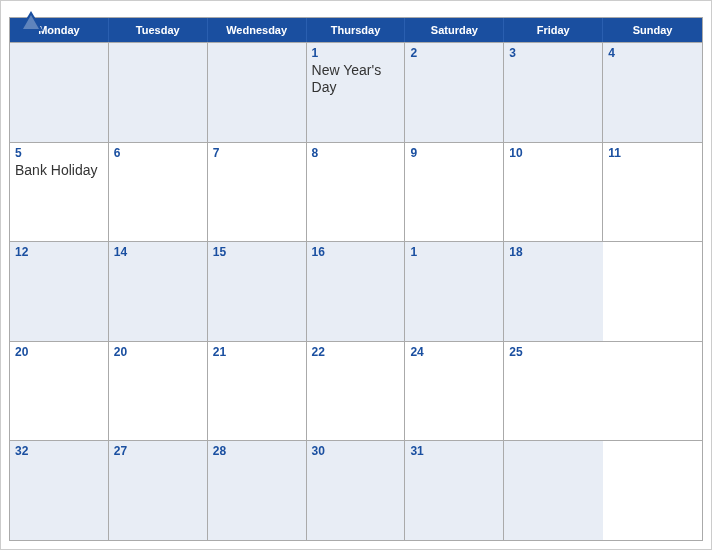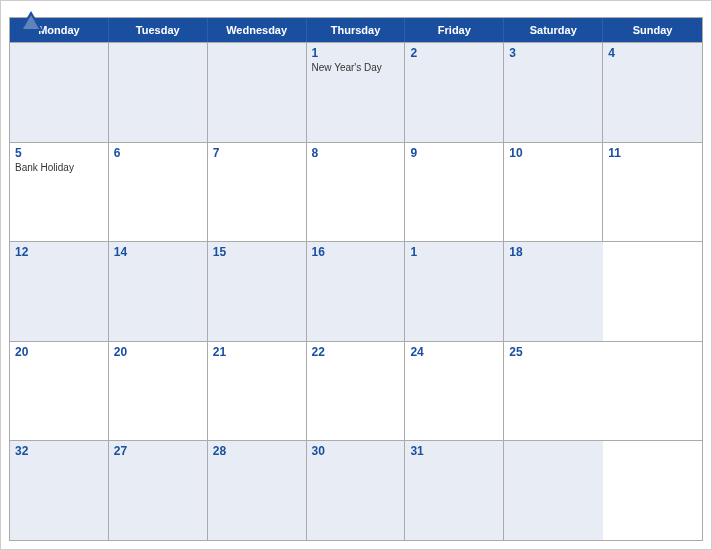--- a/index.html
+++ b/index.html
@@ -111,21 +111,21 @@
     .day-number {
       font-size: 12px;
       color: #1a4fa0;
       font-weight: bold;
       display: block;
     }
     .day-cell.current-month .day-number {
       color: #1a4fa0;
     }
     .holiday-name {
-      font-size: 10px;
+      font-size: 14px;
       color: #333;
       margin-top: 2px;
       display: block;
       line-height: 1.2;
     }
     .week-row:nth-child(odd) .day-cell {
       background: #e8edf5;
     }
     .week-row:nth-child(even) .day-cell {
       background: #fff;
@@ -149,22 +149,22 @@
     <h1 class="calendar-title"></h1>
     <span class="country-label"></span>
   </div>
 
   <div class="calendar-grid">
     <div class="day-headers">
     <div class="day-header">Monday</div>
         <div class="day-header">Tuesday</div>
         <div class="day-header">Wednesday</div>
         <div class="day-header">Thursday</div>
+        <div class="day-header">Saturday</div>
         <div class="day-header">Friday</div>
-        <div class="day-header">Saturday</div>
         <div class="day-header">Sunday</div>
       </div>
     <div class="weeks-container">
     <div class="week-row">
           <div class="day-cell other-month"></div>
           <div class="day-cell other-month"></div>
           <div class="day-cell other-month"></div>
           <div class="day-cell current-month">
             <span class="day-number">1</span>
             <span class="holiday-name">New Year's Day</span>

